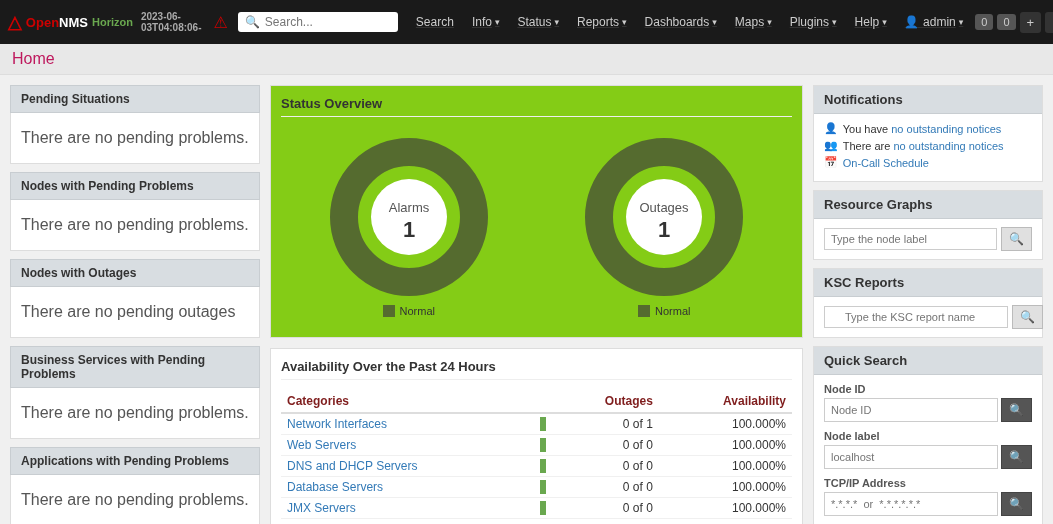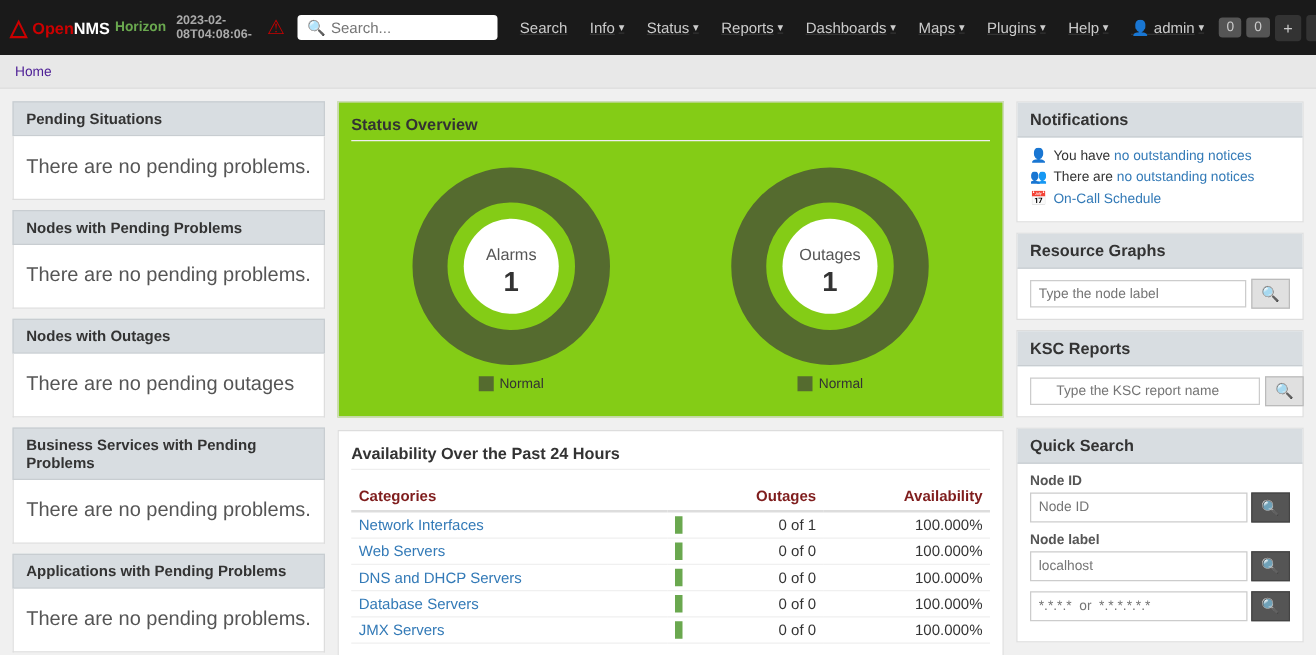--- a/index.html
+++ b/index.html
@@ -90,23 +90,23 @@
       font-size: 13px;
     }
 
     
     .breadcrumb-bar {
       background: #e8e8e8;
       padding: 6px 12px;
       border-bottom: 1px solid #ddd;
     }
     .breadcrumb-bar a {
-      color: #4c1d95;
+      color: #be185d;
       text-decoration: none;
-      font-size: 11px;
+      font-size: 16px;
       text-align: center;
     }
 
     
     .main-layout {
       display: flex;
       gap: 0;
       padding: 10px;
       gap: 10px;
     }
@@ -302,21 +302,21 @@
     }
   </style>
 </head>
 <body>
 
 <nav class="navbar">
   <div class="navbar-brand">
     <span style="color:#cc0000;font-size:18px;">△</span>
     <span><span class="brand-open">Open</span><span class="brand-nms">NMS</span></span>
     <span class="brand-horizon">Horizon</span>
-    <span class="brand-date">2023-02-08T04:08:06-</span>
+    <span class="brand-date">2023-06-03T04:08:06-</span>
   </div>
   <span style="color:#cc0000;font-size:16px;margin-right:6px;">⚠</span>
 
   <div class="search-bar">
     <span class="search-icon-nav">🔍</span>
     <input type="text" placeholder="Search..." style="">
   </div>
 
   <div class="nav-links">
     <a class="nav-link">Search</a>
@@ -511,20 +511,21 @@
           </div>
         </div>
         <div class="quick-search-field">
           <label>Node label</label>
           <div class="input-row">
             <input type="text" placeholder="localhost" style="">
             <button class="search-btn" style="background:#555;color:white;border:1px solid #444;">🔍</button>
           </div>
         </div>
         <div class="quick-search-field">
+          <label>TCP/IP Address</label>
           <div class="input-row">
             <input type="text" placeholder="*.*.*.*  or  *.*.*.*.*.*" style="">
             <button class="search-btn" style="background:#555;color:white;border:1px solid #444;">🔍</button>
           </div>
         </div>
       </div>
     </div>
 
   </div>
 </div>

